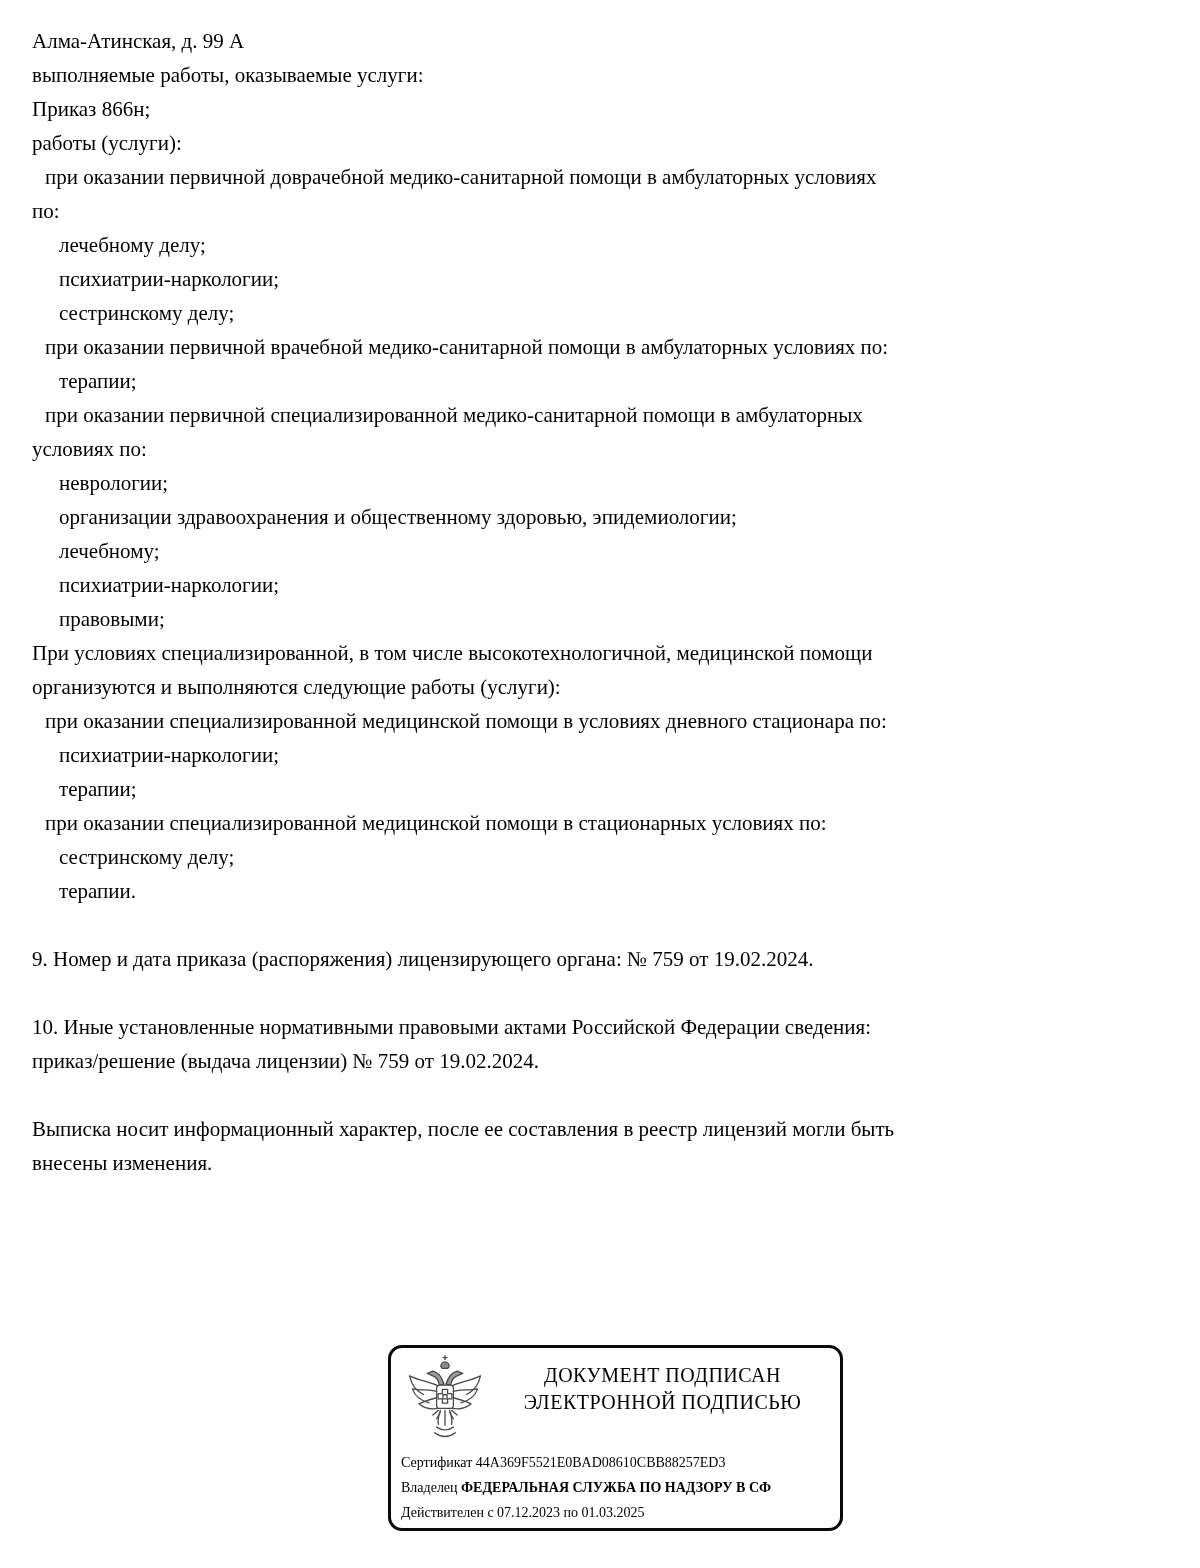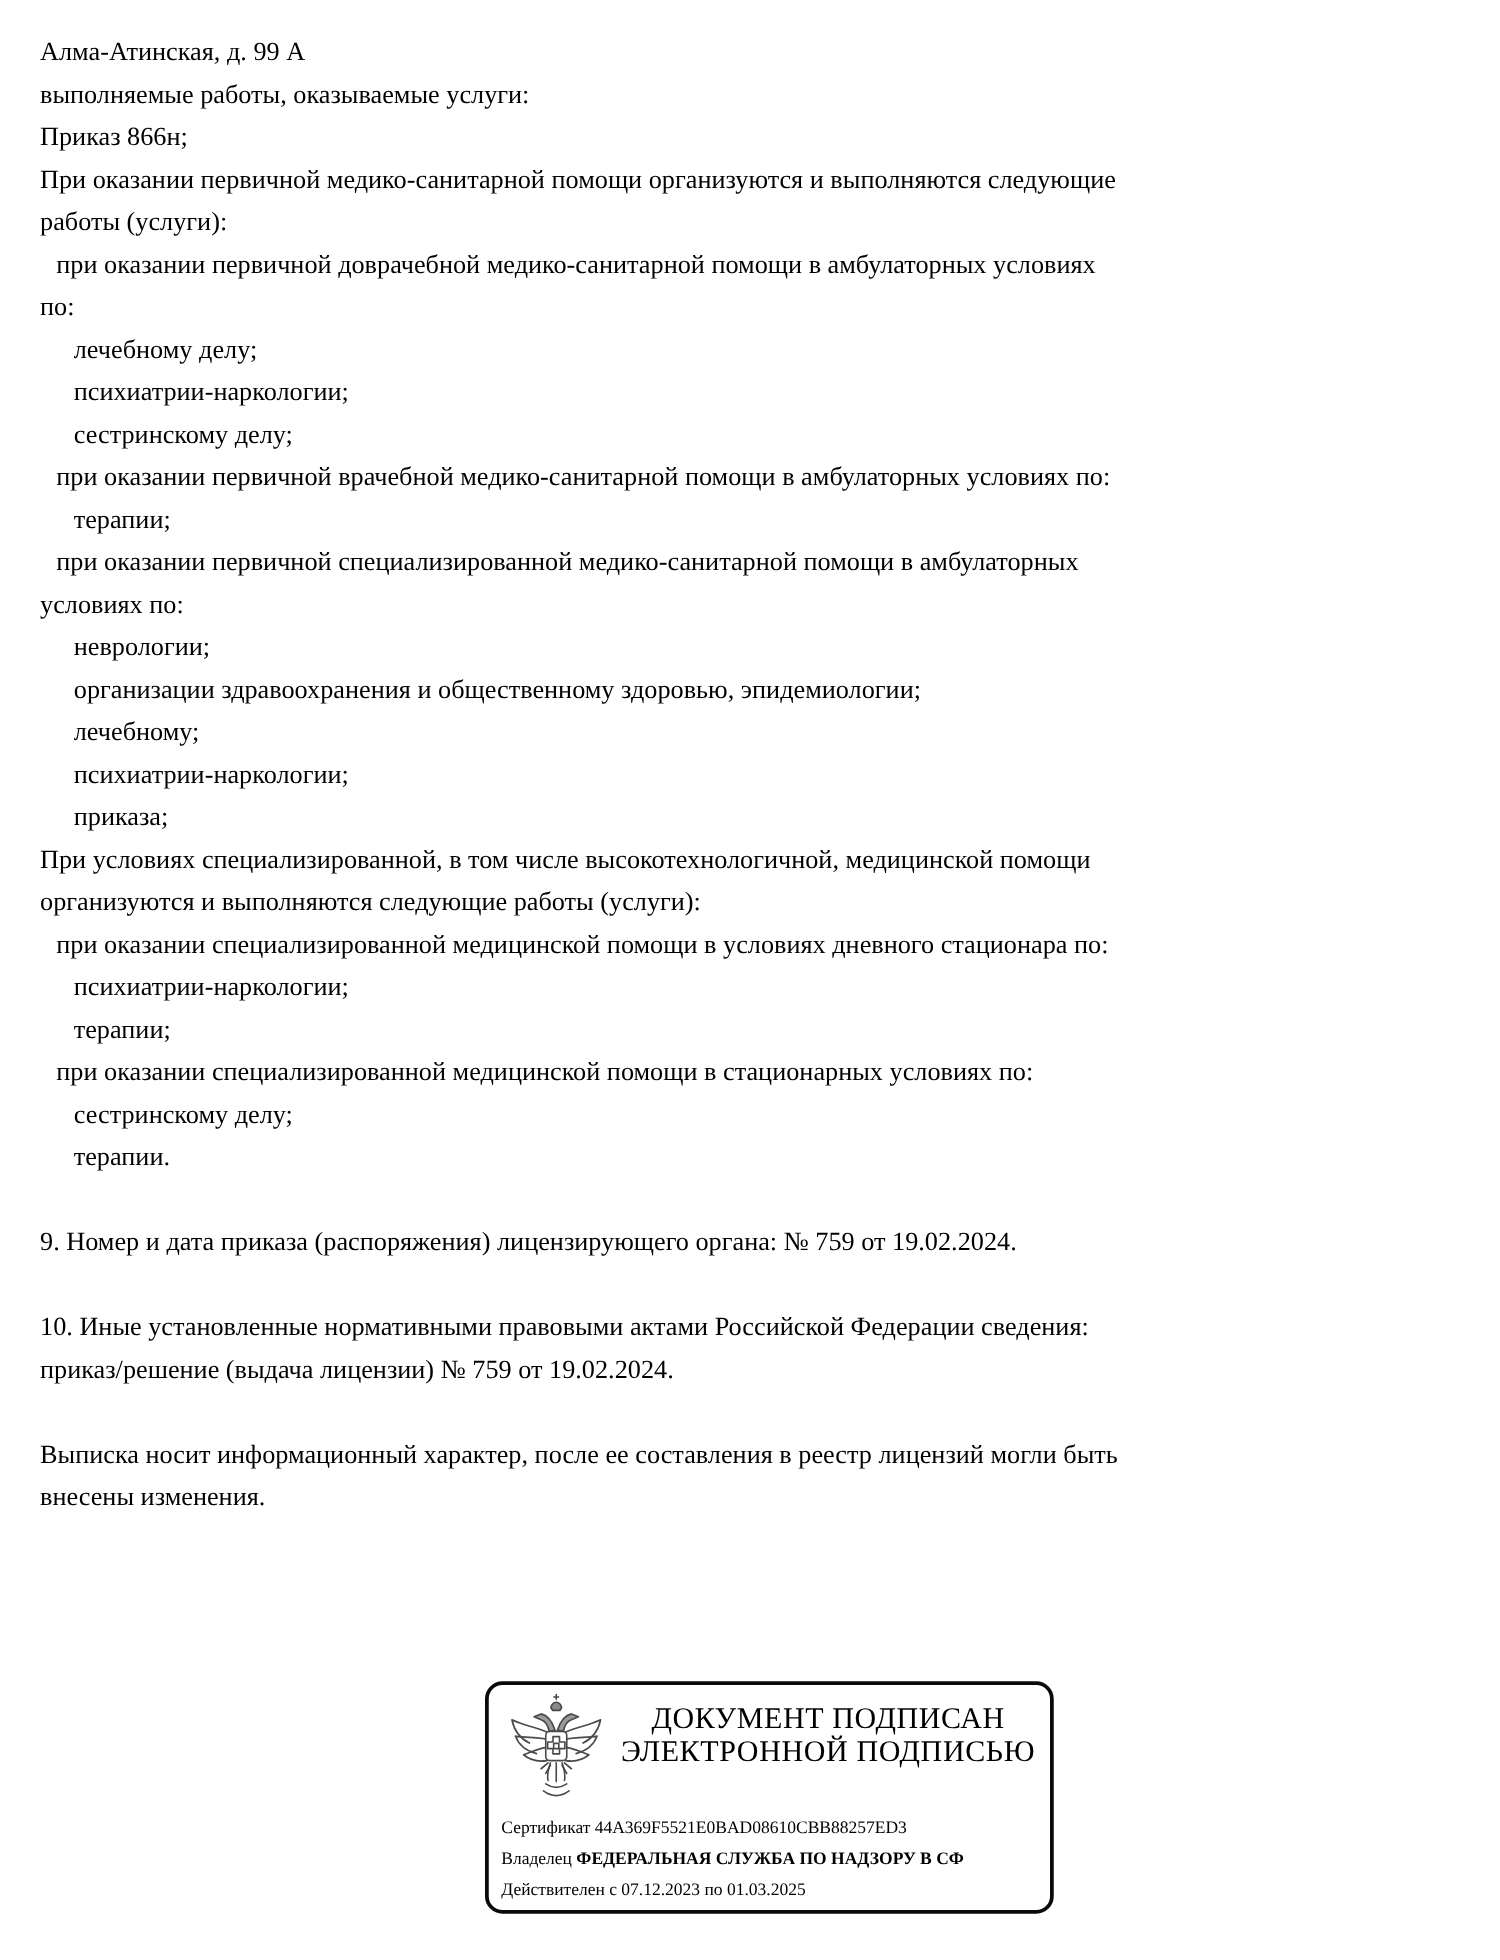--- a/index.html
+++ b/index.html
@@ -40,21 +40,21 @@
     top: 5px;
     width: 84px;
     height: 96px;
   }
   .stamp-title {
     position: absolute;
     left: 100px;
     right: 6px;
     top: 14px;
     text-align: center;
-    font-size: 24px;
+    font-size: 20px;
     line-height: 27px;
     letter-spacing: 0.5px;
   }
   .stamp-info {
     position: absolute;
     left: 10px;
     top: 102px;
     font-size: 14px;
     line-height: 25px;
     white-space: nowrap;
@@ -62,36 +62,35 @@
   }
   .stamp-info b { font-weight: bold; }
 </style>
 </head>
 <body>
 
 <div class="doc" id="doc-lines">
     <div class="line i0">Алма-Атинская, д. 99 А</div>
     <div class="line i0">выполняемые работы, оказываемые услуги:</div>
     <div class="line i0">Приказ 866н;</div>
-    <div class="line i0">При оказании первичной медико-санитарной помощи организуются и выполняются следующие</div>
     <div class="line i0">работы (услуги):</div>
     <div class="line i1">при оказании первичной доврачебной медико-санитарной помощи в амбулаторных условиях</div>
     <div class="line i0">по:</div>
     <div class="line i2">лечебному делу;</div>
     <div class="line i2">психиатрии-наркологии;</div>
     <div class="line i2">сестринскому делу;</div>
     <div class="line i1">при оказании первичной врачебной медико-санитарной помощи в амбулаторных условиях по:</div>
     <div class="line i2">терапии;</div>
     <div class="line i1">при оказании первичной специализированной медико-санитарной помощи в амбулаторных</div>
     <div class="line i0">условиях по:</div>
     <div class="line i2">неврологии;</div>
     <div class="line i2">организации здравоохранения и общественному здоровью, эпидемиологии;</div>
     <div class="line i2">лечебному;</div>
     <div class="line i2">психиатрии-наркологии;</div>
-    <div class="line i2">приказа;</div>
+    <div class="line i2">правовыми;</div>
     <div class="line i0">При условиях специализированной, в том числе высокотехнологичной, медицинской помощи</div>
     <div class="line i0">организуются и выполняются следующие работы (услуги):</div>
     <div class="line i1">при оказании специализированной медицинской помощи в условиях дневного стационара по:</div>
     <div class="line i2">психиатрии-наркологии;</div>
     <div class="line i2">терапии;</div>
     <div class="line i1">при оказании специализированной медицинской помощи в стационарных условиях по:</div>
     <div class="line i2">сестринскому делу;</div>
     <div class="line i2">терапии.</div>
     <div class="line i0">&nbsp;</div>
     <div class="line i0">9. Номер и дата приказа (распоряжения) лицензирующего органа: № 759 от 19.02.2024.</div>

